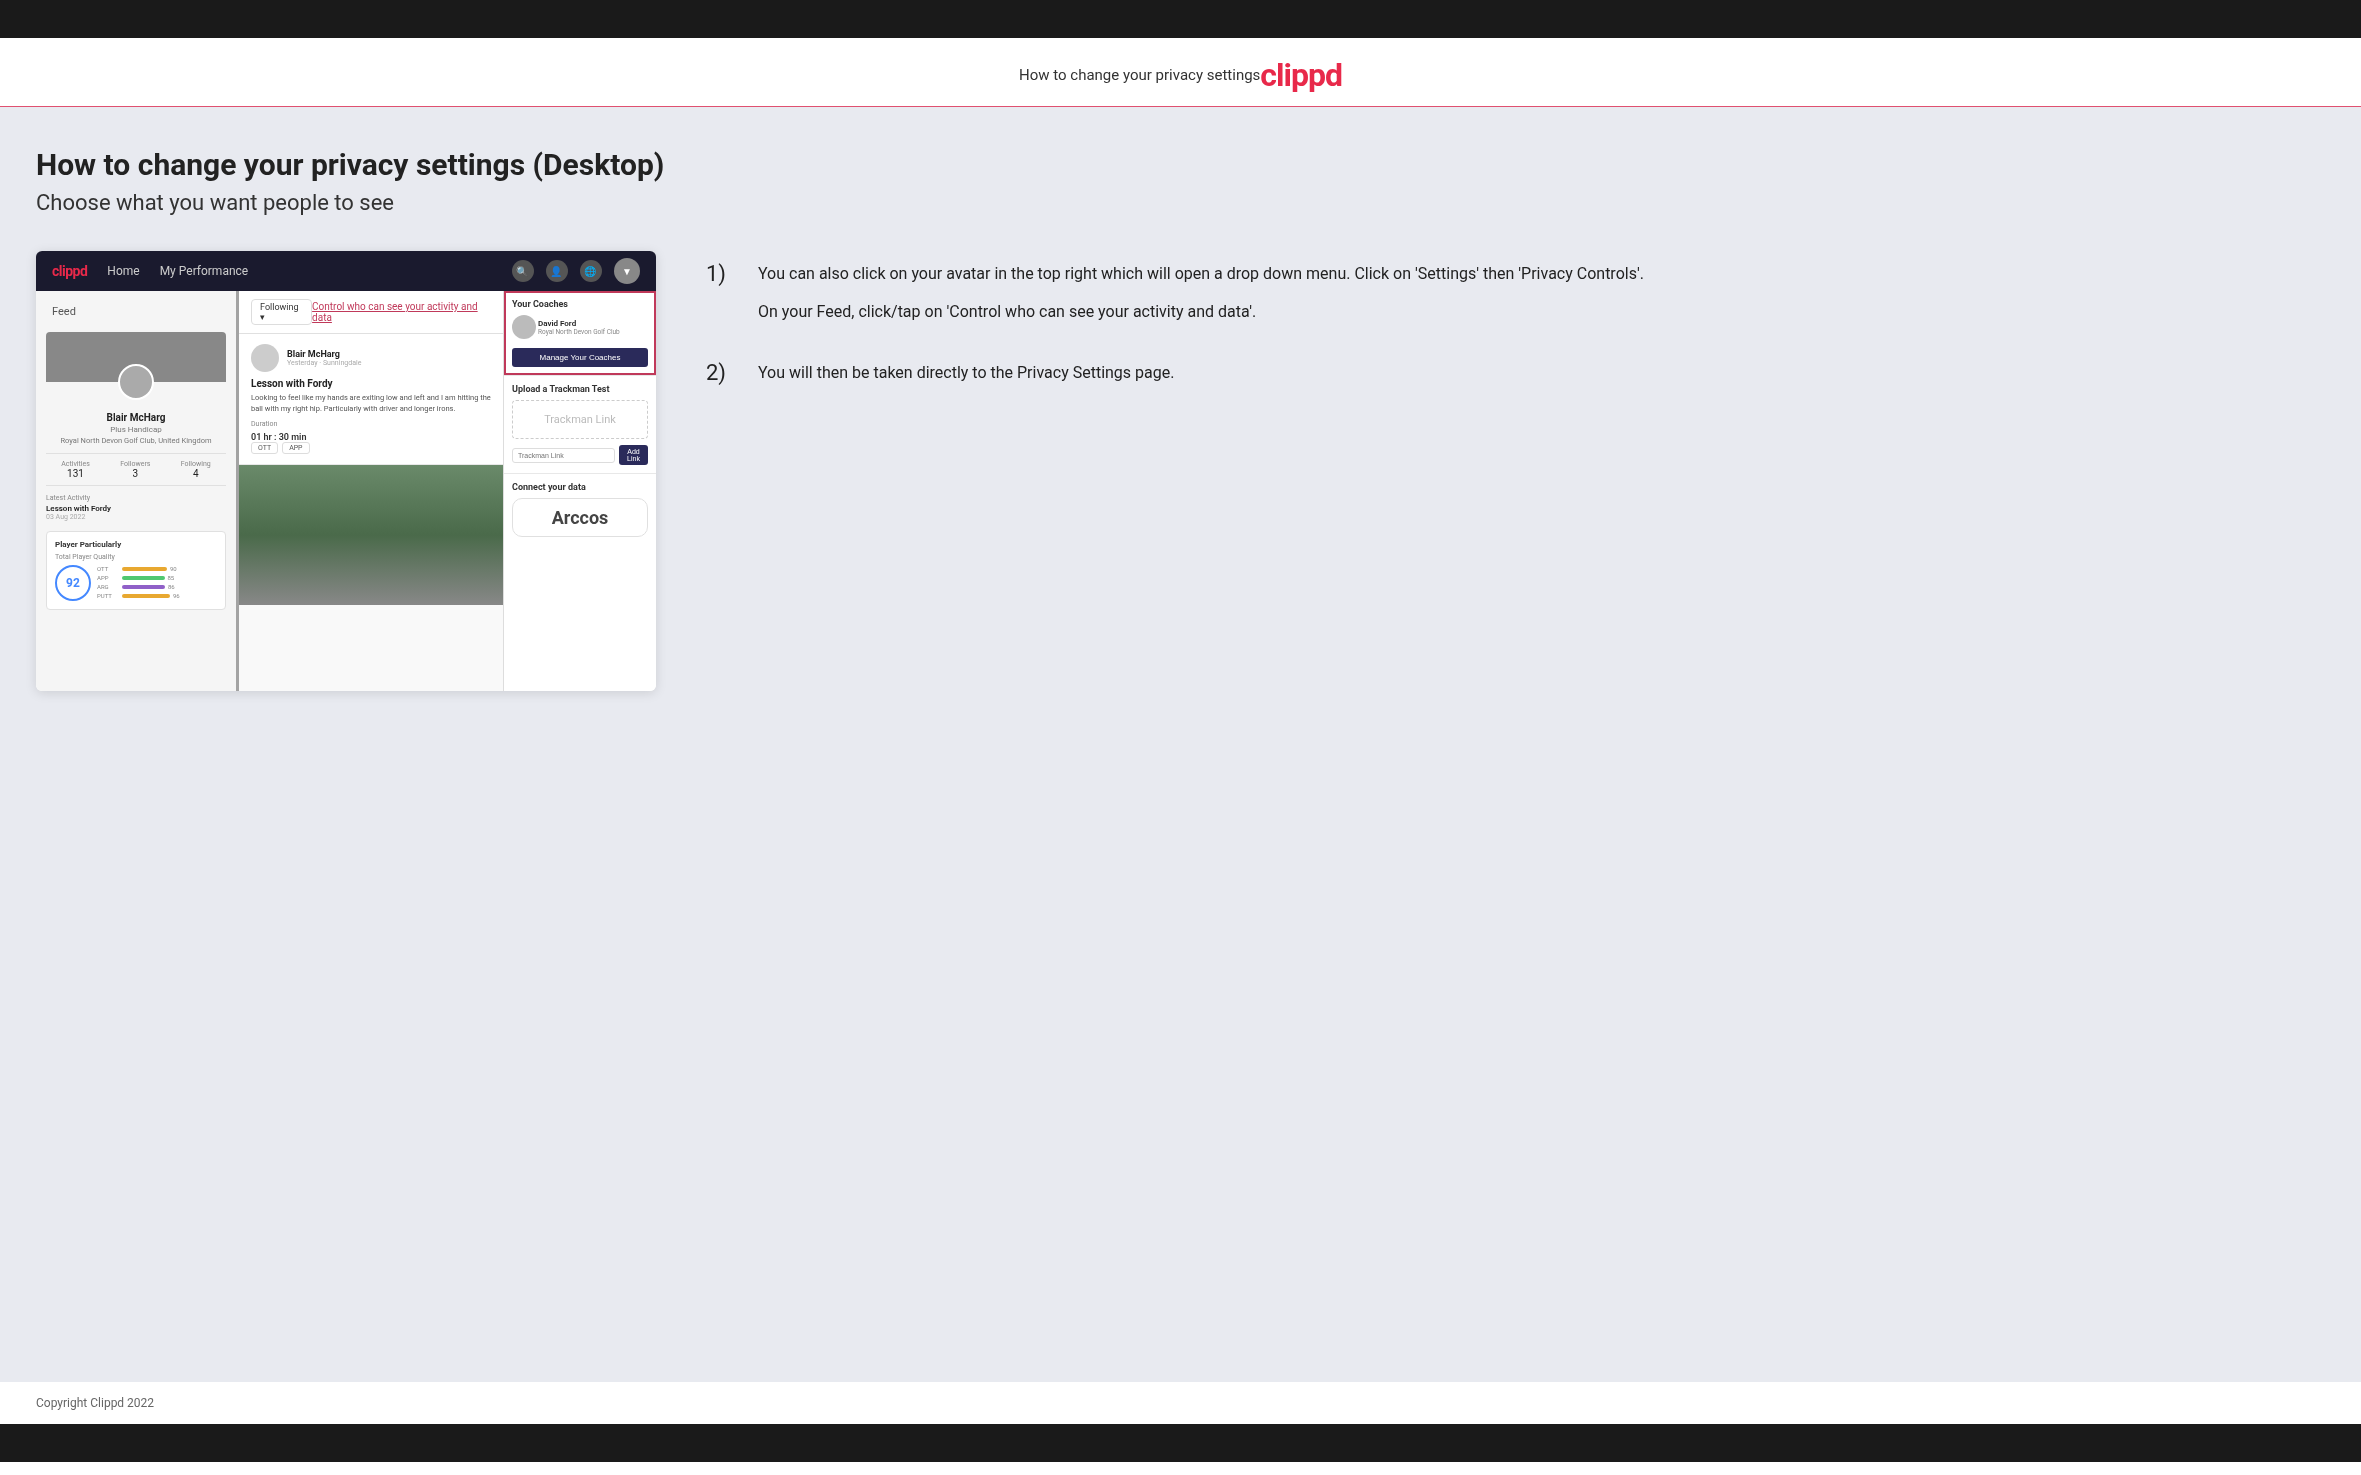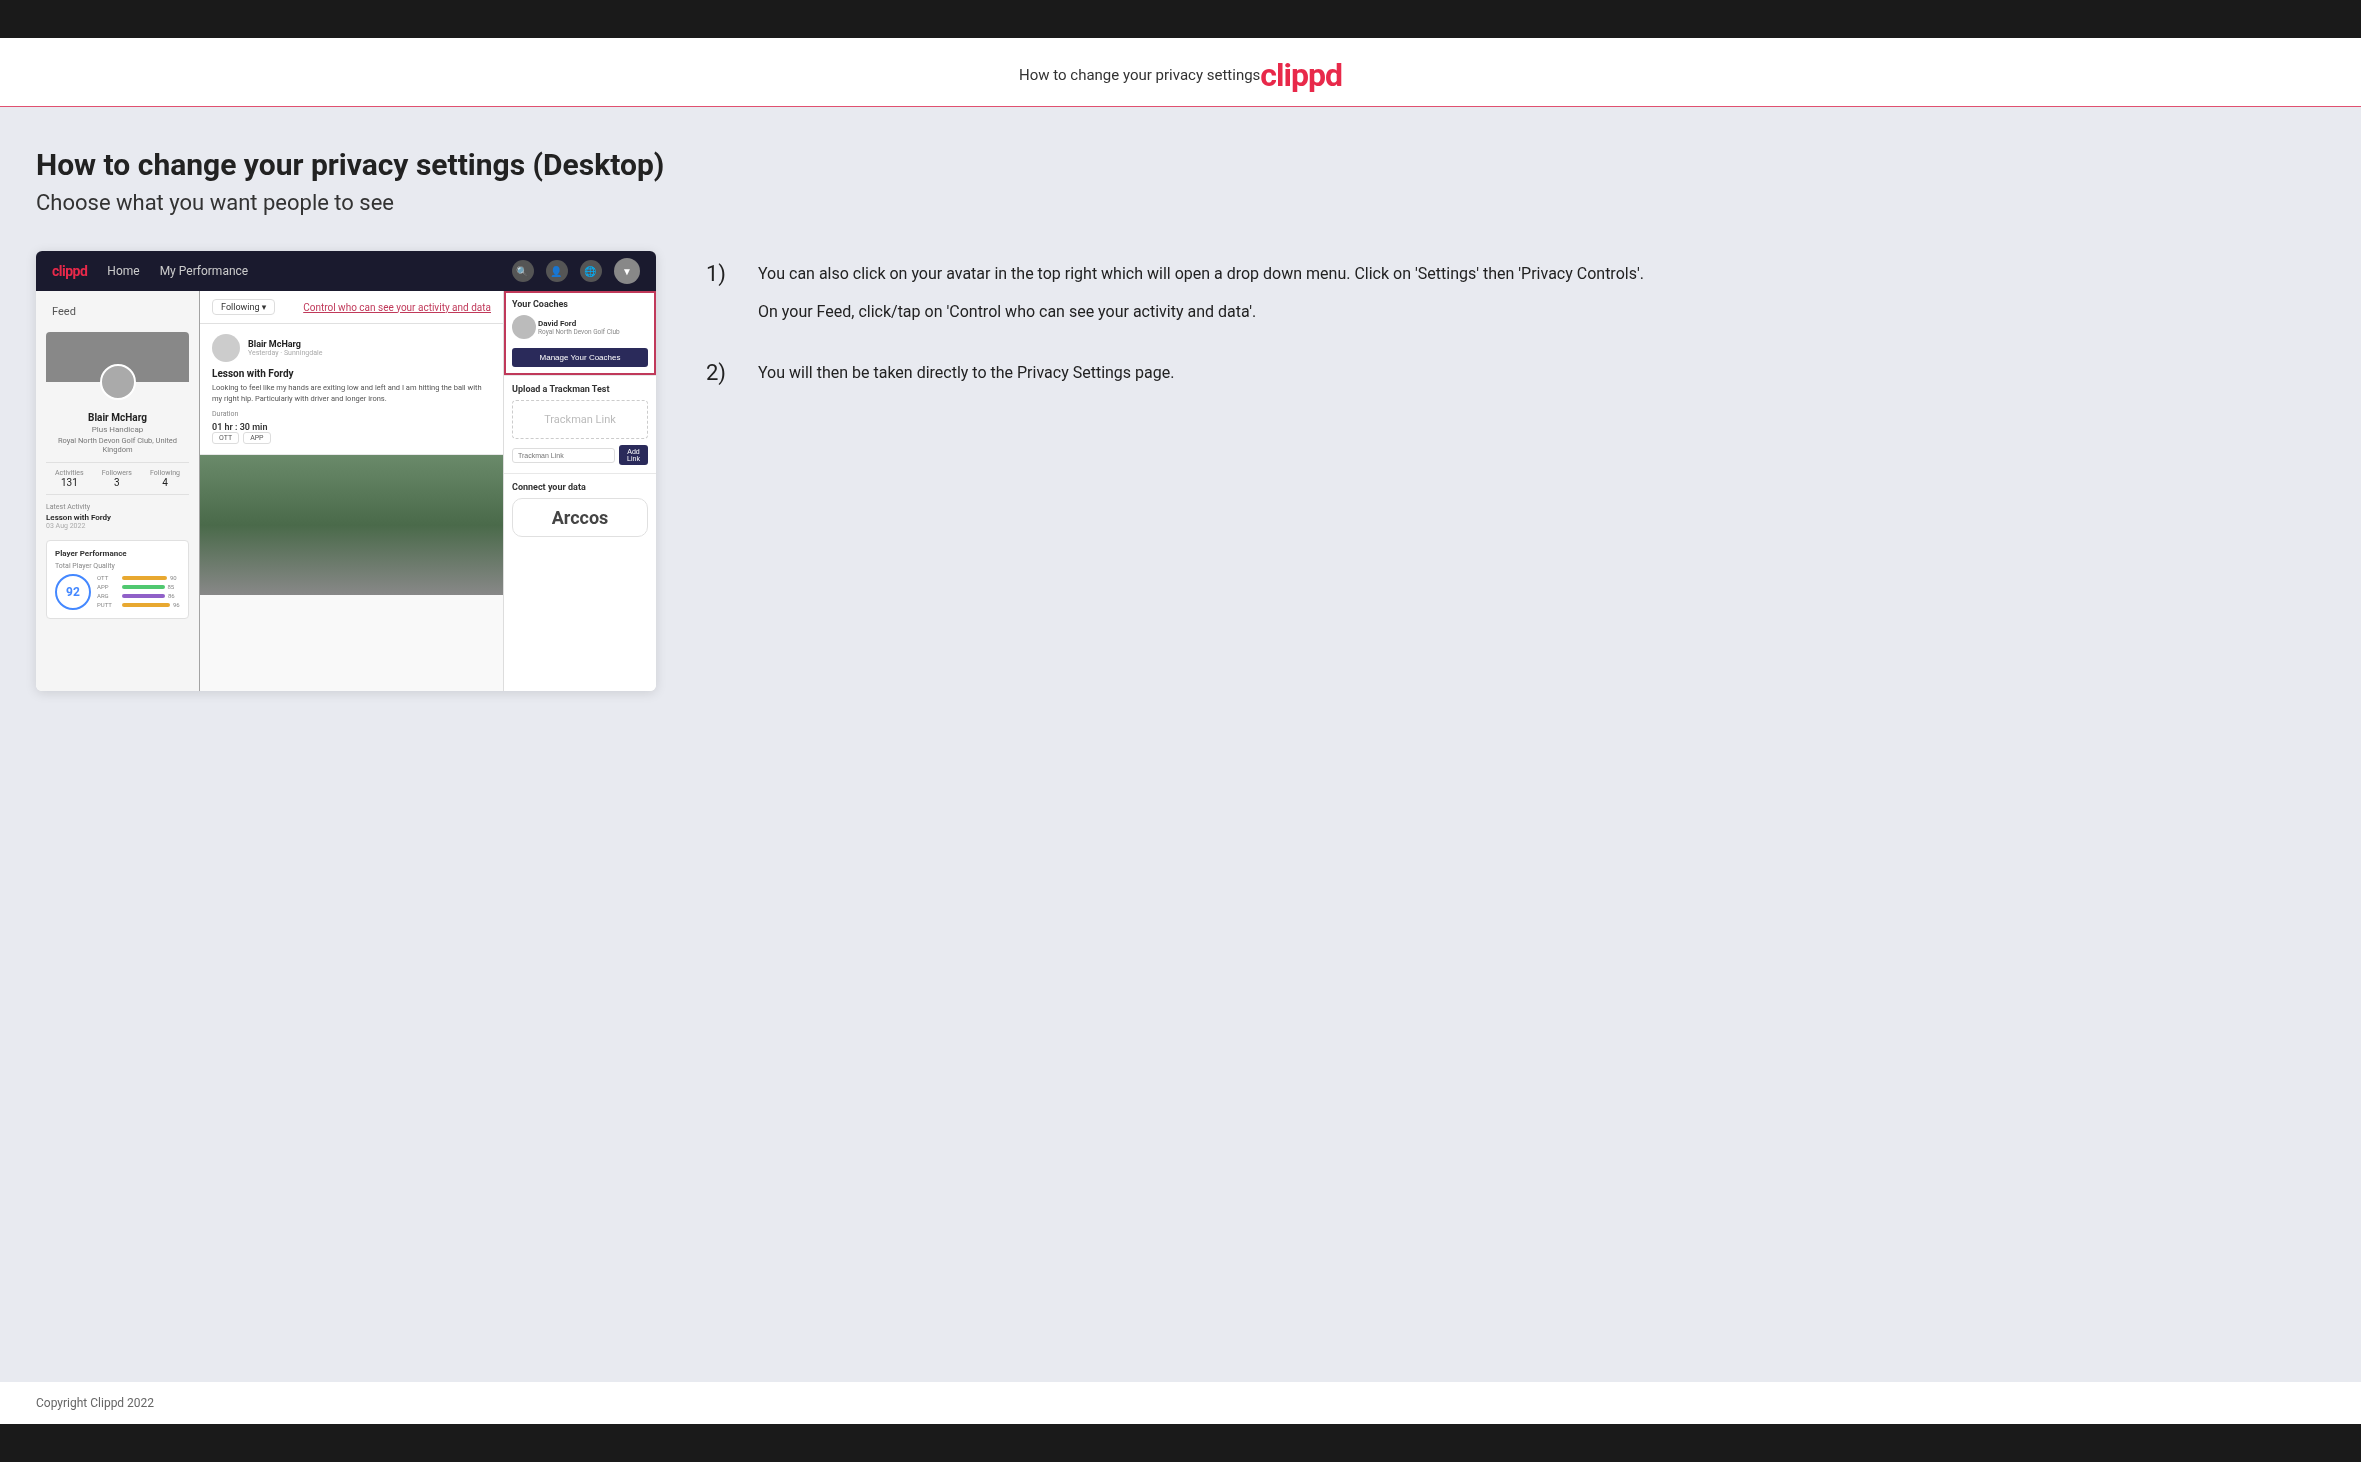--- a/index.html
+++ b/index.html
@@ -122,23 +122,23 @@
 
     
     .mockup-body {
       display: flex;
       height: 400px;
       overflow: hidden;
     }
 
     
     .mockup-sidebar {
-      width: 164px;
+      width: 203px;
       background: #f5f5f5;
-      border-right: 1px solid #a3a3a3;
+      border-right: 3px solid #a3a3a3;
       flex-shrink: 0;
       padding: 10px;
     }
     .mockup-feed-tab {
       font-size: 11px;
       color: #555;
       padding: 4px 6px;
       margin-bottom: 10px;
     }
     .mockup-profile-banner {
@@ -574,21 +574,21 @@
             </div>
           </div>
 
           <div style="margin-top:6px;">
             <div class="mockup-latest">Latest Activity</div>
             <div class="mockup-latest-name">Lesson with Fordy</div>
             <div class="mockup-latest-date">03 Aug 2022</div>
           </div>
 
           <div class="mockup-player-perf">
-            <div class="mockup-player-perf-title">Player Performance</div>
+            <div class="mockup-player-perf-title">Player Particularly</div>
             <div class="mockup-quality-label">Total Player Quality</div>
             <div class="mockup-quality-row">
               <div class="mockup-circle-score">92</div>
               <div class="mockup-bars">
 
               <div class="mockup-bar-row">
         <span class="mockup-bar-label">OTT</span>
         <div class="mockup-bar-fill" style="width:45px; background:#e8a830;"></div>
         <span class="mockup-bar-val">90</span>
       </div>

